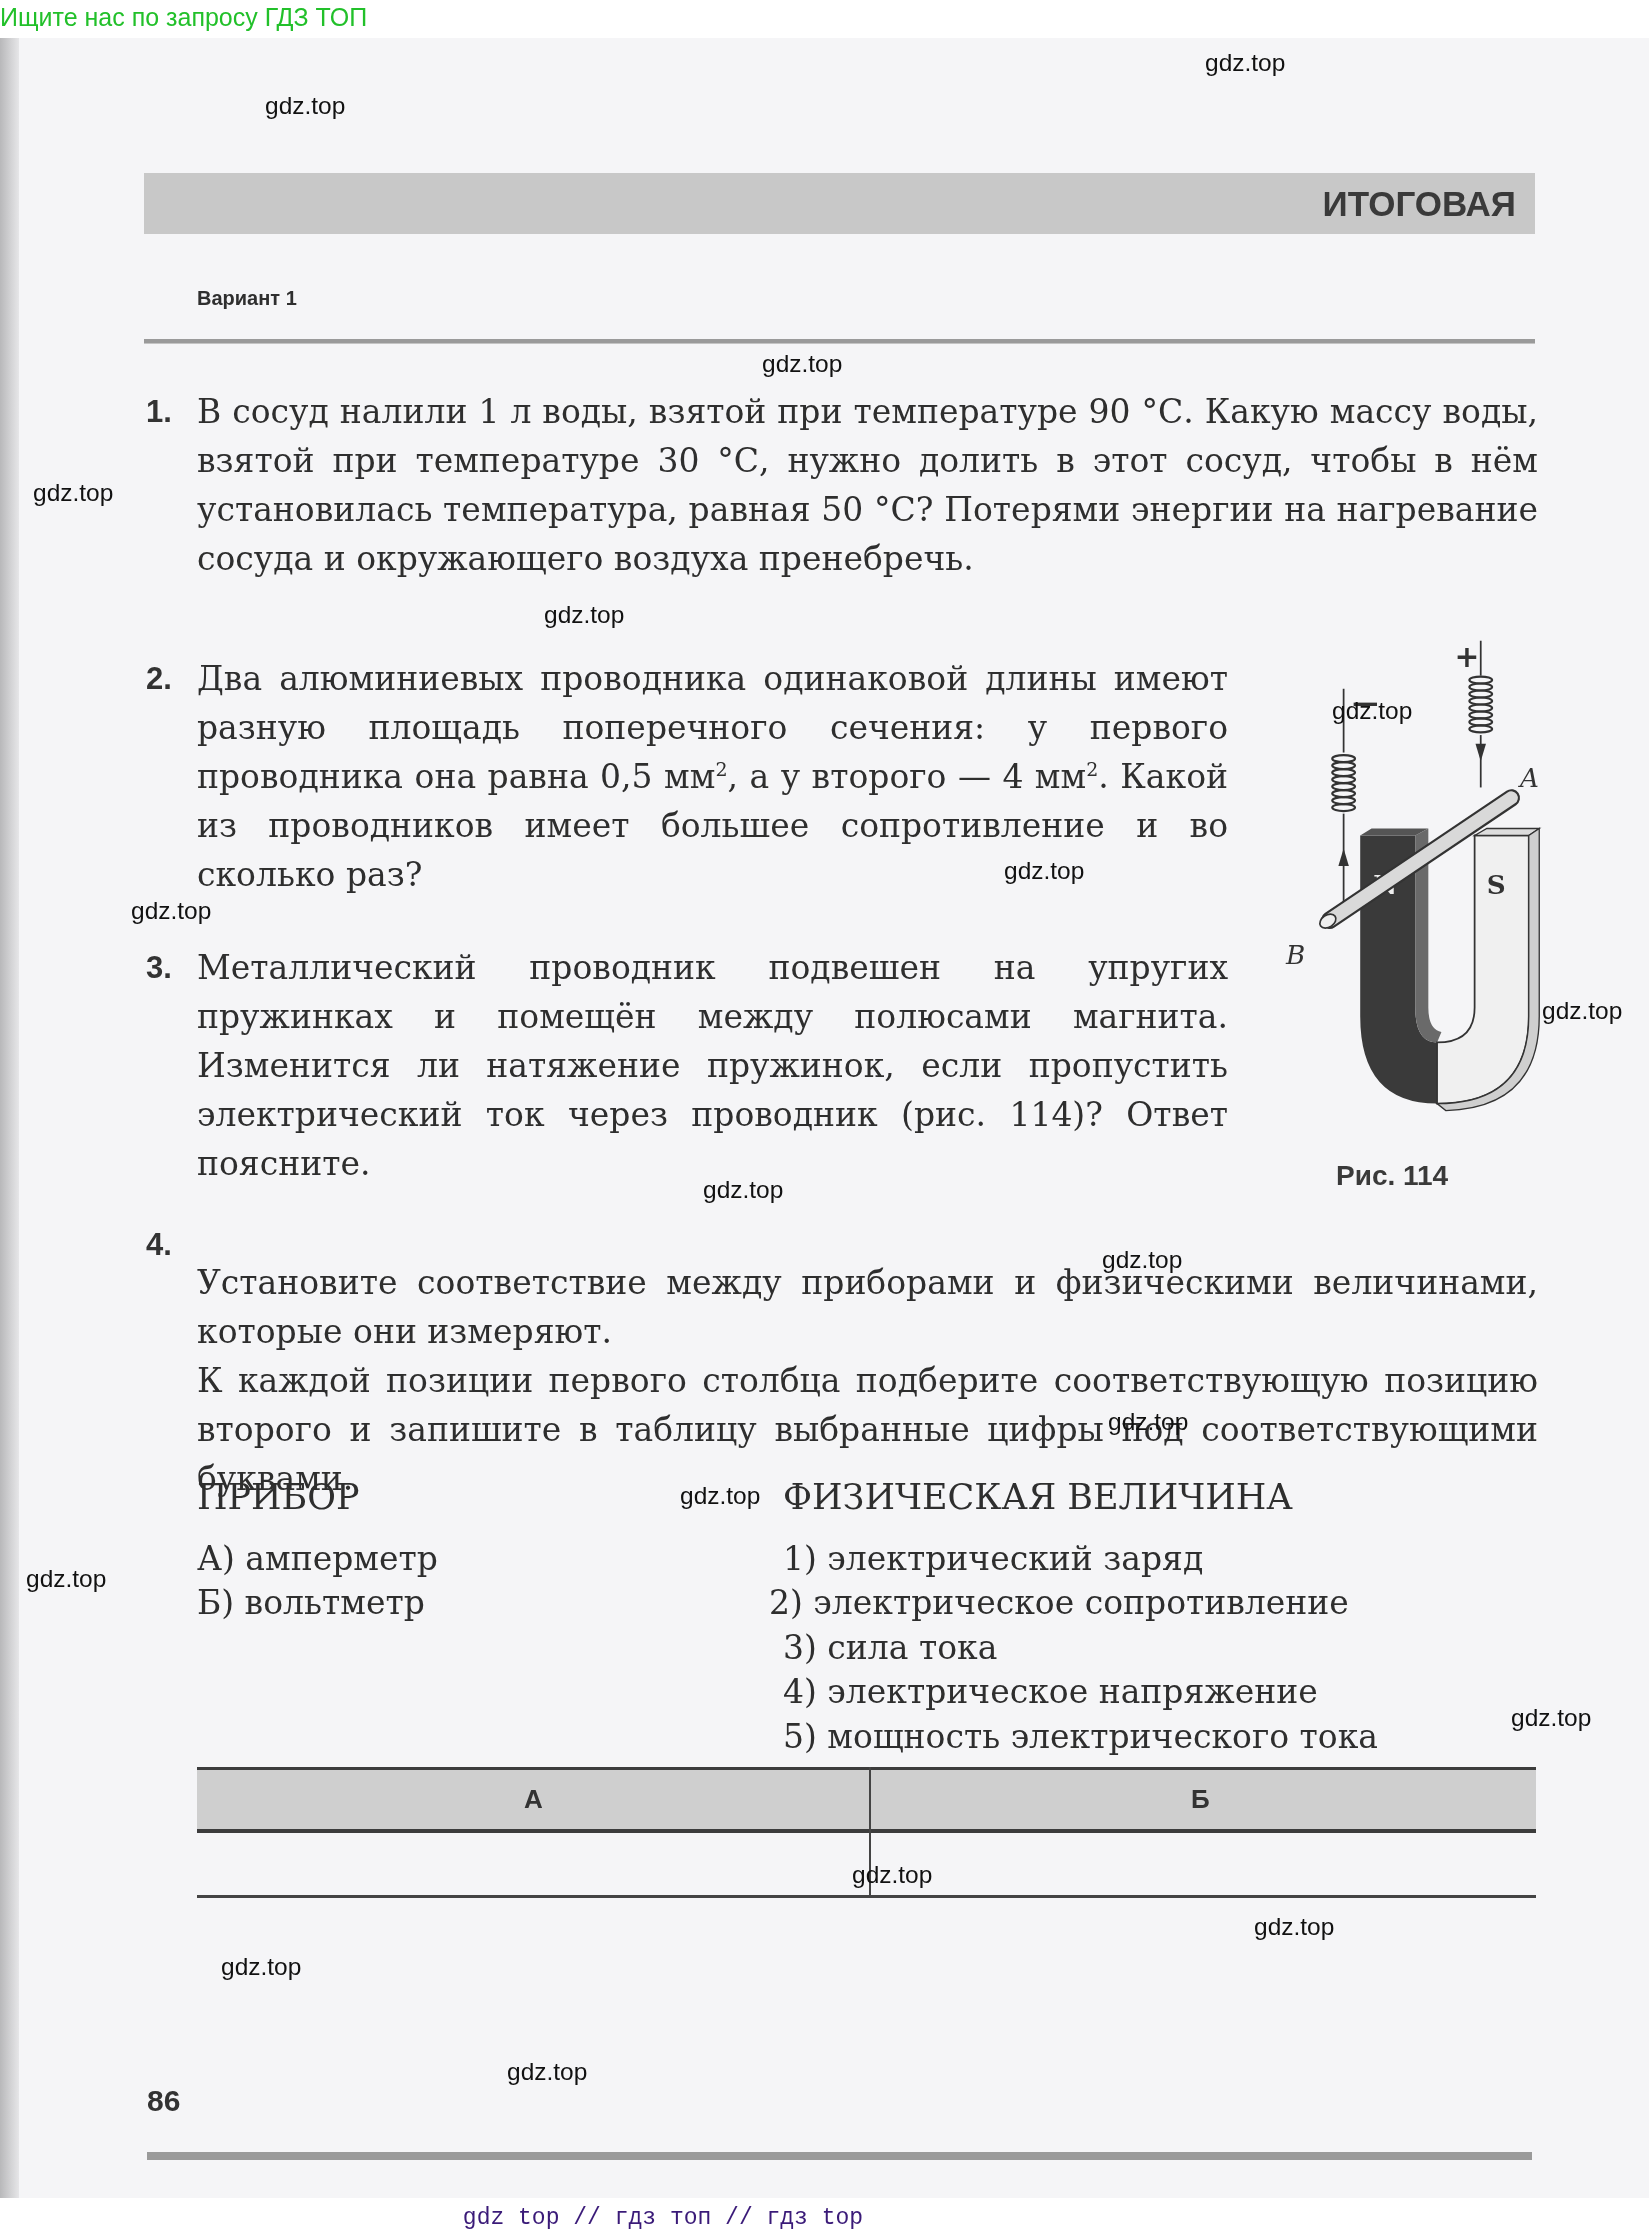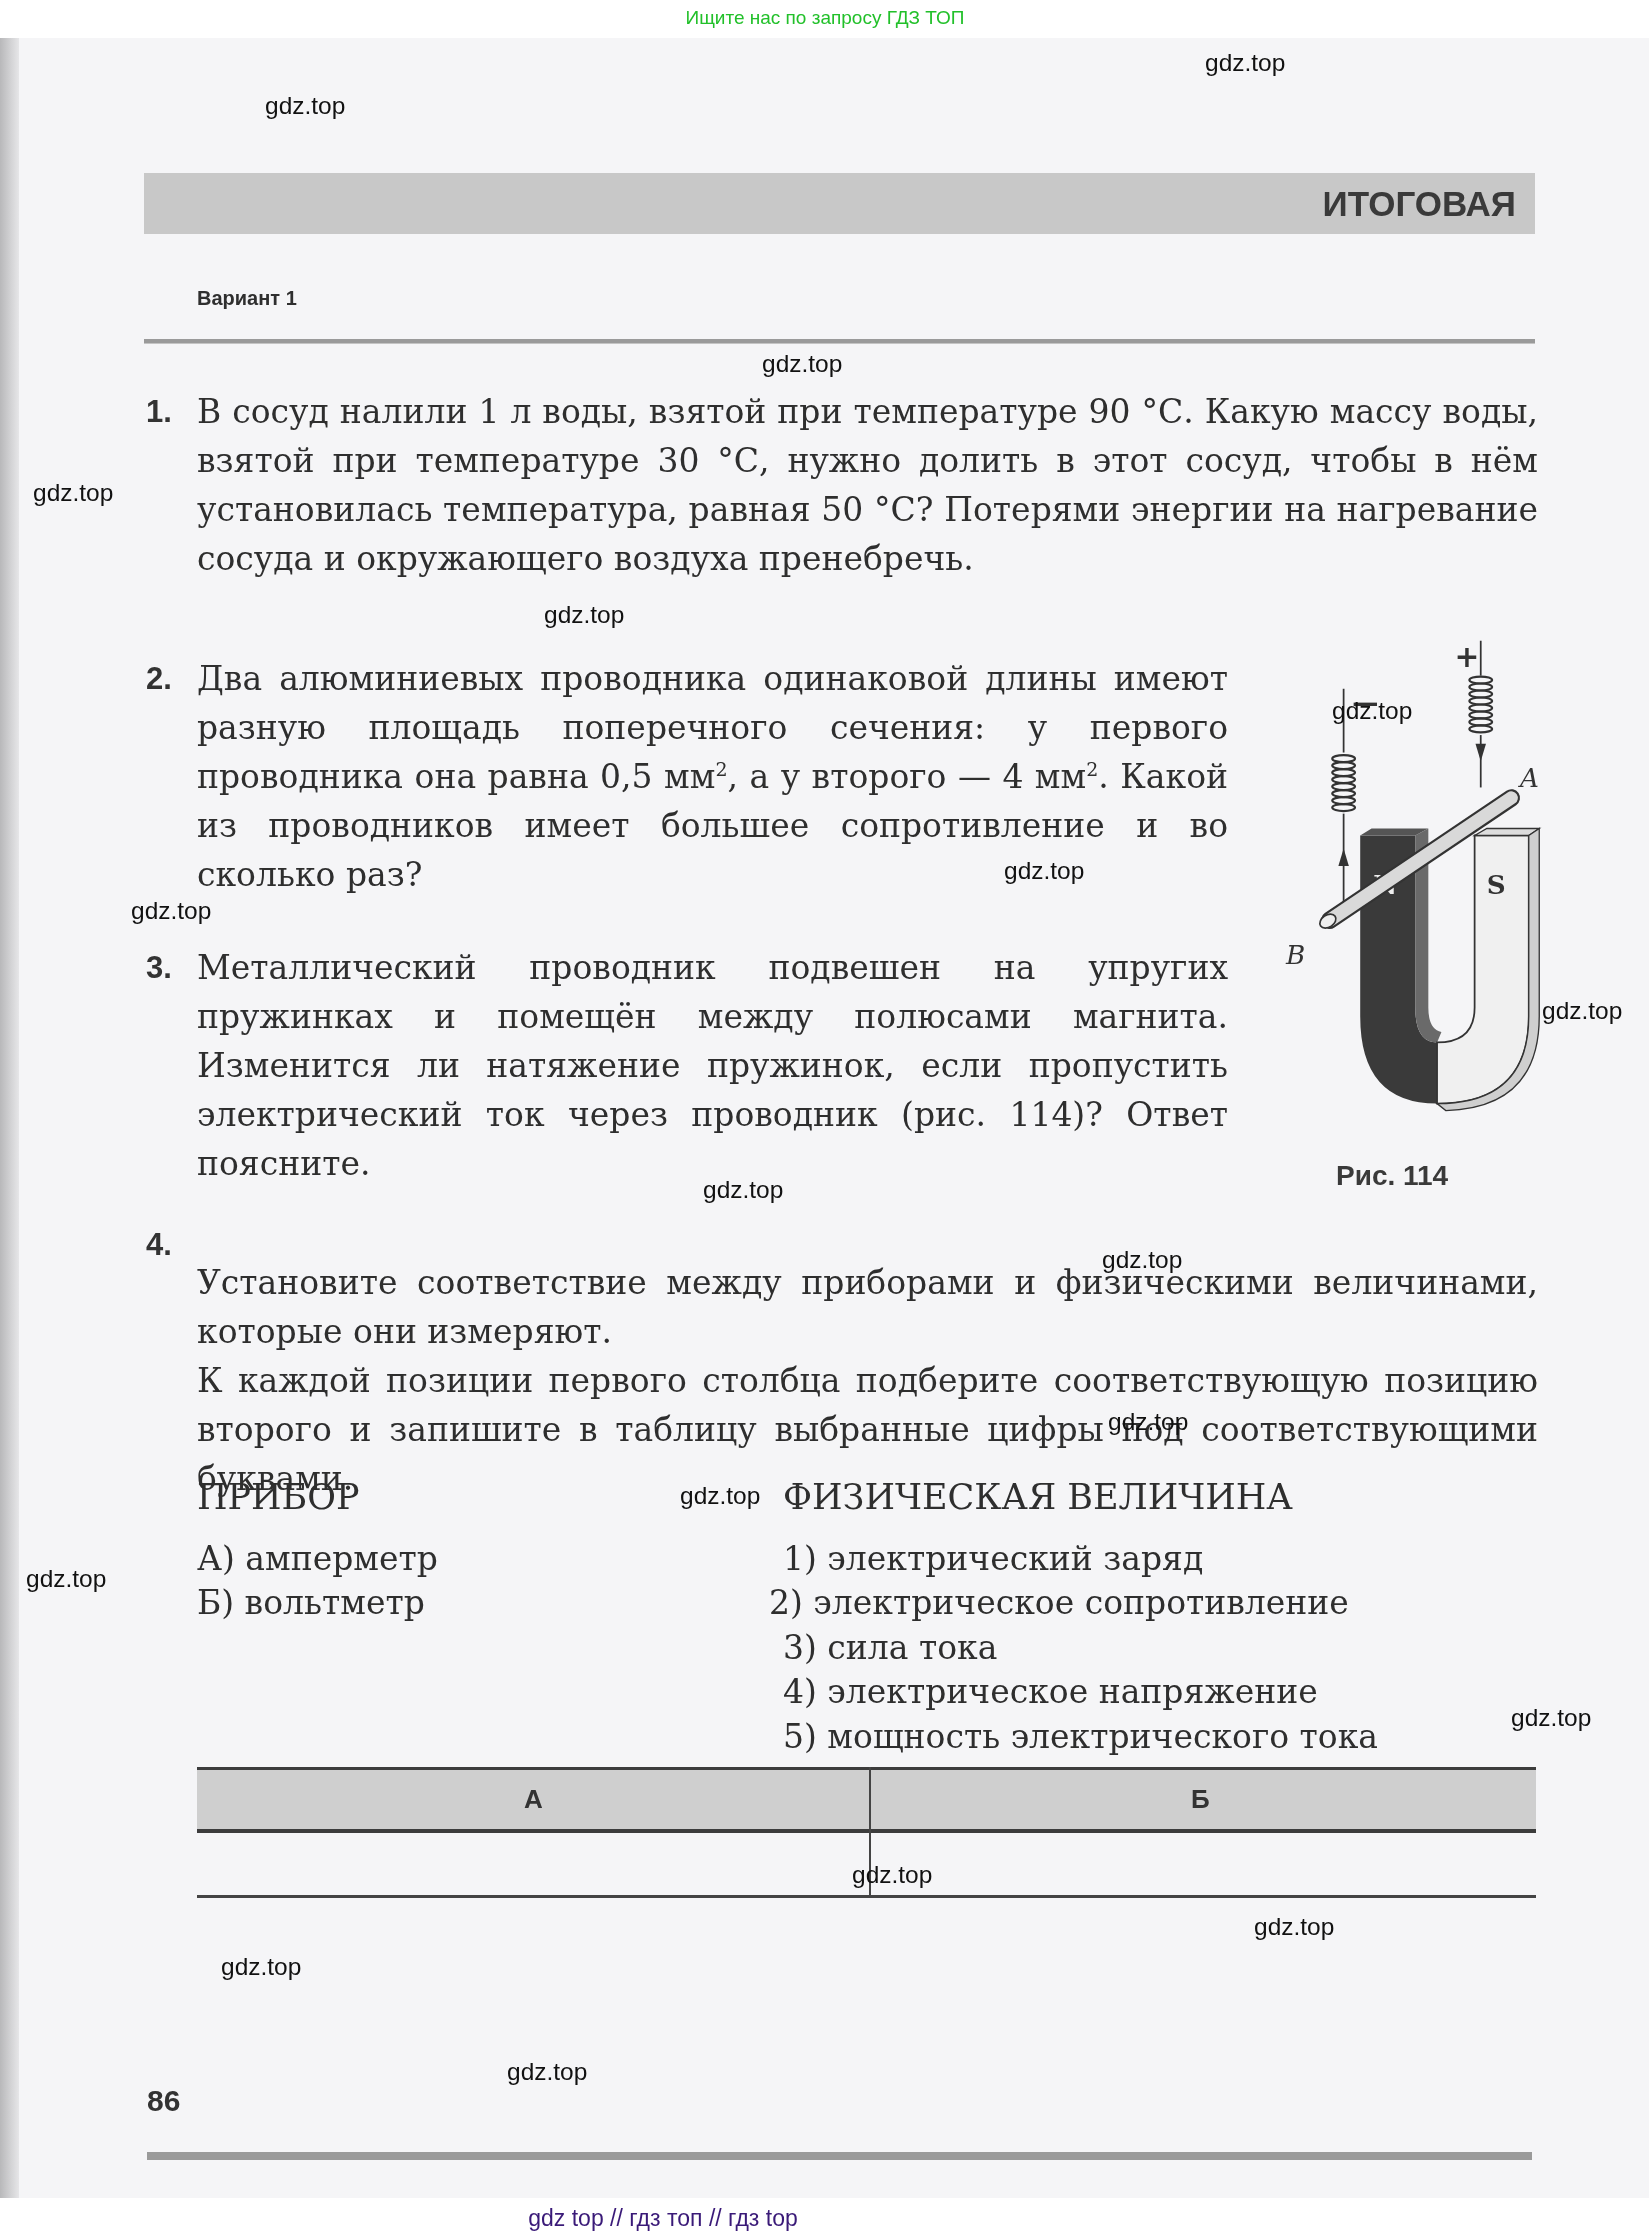--- a/index.html
+++ b/index.html
@@ -1,20 +1,20 @@
 <!DOCTYPE html>
 <html style="font-size:14px"><head>
 <meta charset="utf-8">
 <style>
   * { box-sizing: border-box; margin: 0; padding: 0; }
   html, body { width: 1650px; height: 2238px; background: #ffffff; overflow: hidden; }
   body { position: relative; font-family: "DejaVu Serif", "Liberation Serif", serif; color: #2b2b2b; }
 
-  .top-banner { position: absolute; left: 0; top: 0; width: 1650px; height: 38px; background: #fff; text-align: center; font-family: "Liberation Sans", sans-serif; font-size: 19px; line-height: 35px; color: #22c02a; }
-  .bottom-banner { position: absolute; left: 0; top: 2198px; width: 1326px; height: 40px; background: #fff; text-align: center; font-family: Liberation Sans, sans-serif; font-size: 23px; line-height: 40px; color: #3a1a78; }
+  .top-banner { position: absolute; left: 0; top: 0; width: 1650px; height: 38px; background: #fff; text-align: left; font-family: "Liberation Sans", sans-serif; font-size: 25px; line-height: 35px; color: #22c02a; }
+  .bottom-banner { position: absolute; left: 0; top: 2198px; width: 1326px; height: 40px; background: #fff; text-align: center; font-family: Liberation Mono, monospace; font-size: 23px; line-height: 40px; color: #3a1a78; }
 
   .page { position: absolute; left: 0; top: 38px; width: 1650px; height: 2160px; background: #f5f5f7; }
   .binding { position: absolute; left: 0; top: 0; width: 19px; height: 100%; background: linear-gradient(90deg, #b8b8ba 0%, #d4d4d6 60%, #e6e6e8 100%); }
 
   .header-bar { position: absolute; left: 144px; top: 135px; width: 1391px; height: 61px; background: #c8c8c8; }
   .header-dark { position: absolute; left: 0; top: 0; width: 594px; height: 61px; background: #555555; }
   .header-title { position: absolute; left: 26px; top: 0; line-height: 61px; font-family: "Liberation Sans", sans-serif; font-weight: bold; font-size: 35px; color: #f4f4f4; letter-spacing: 0px; }
   .header-tag { position: absolute; right: 19px; top: 0; line-height: 61px; font-family: "Liberation Sans", sans-serif; font-weight: bold; font-size: 35px; color: #3a3a3a; }
 
   .variant { position: absolute; left: 197px; top: 249px; font-family: "Liberation Sans", sans-serif; font-weight: bold; font-size: 20px; color: #2f2f2f; }

